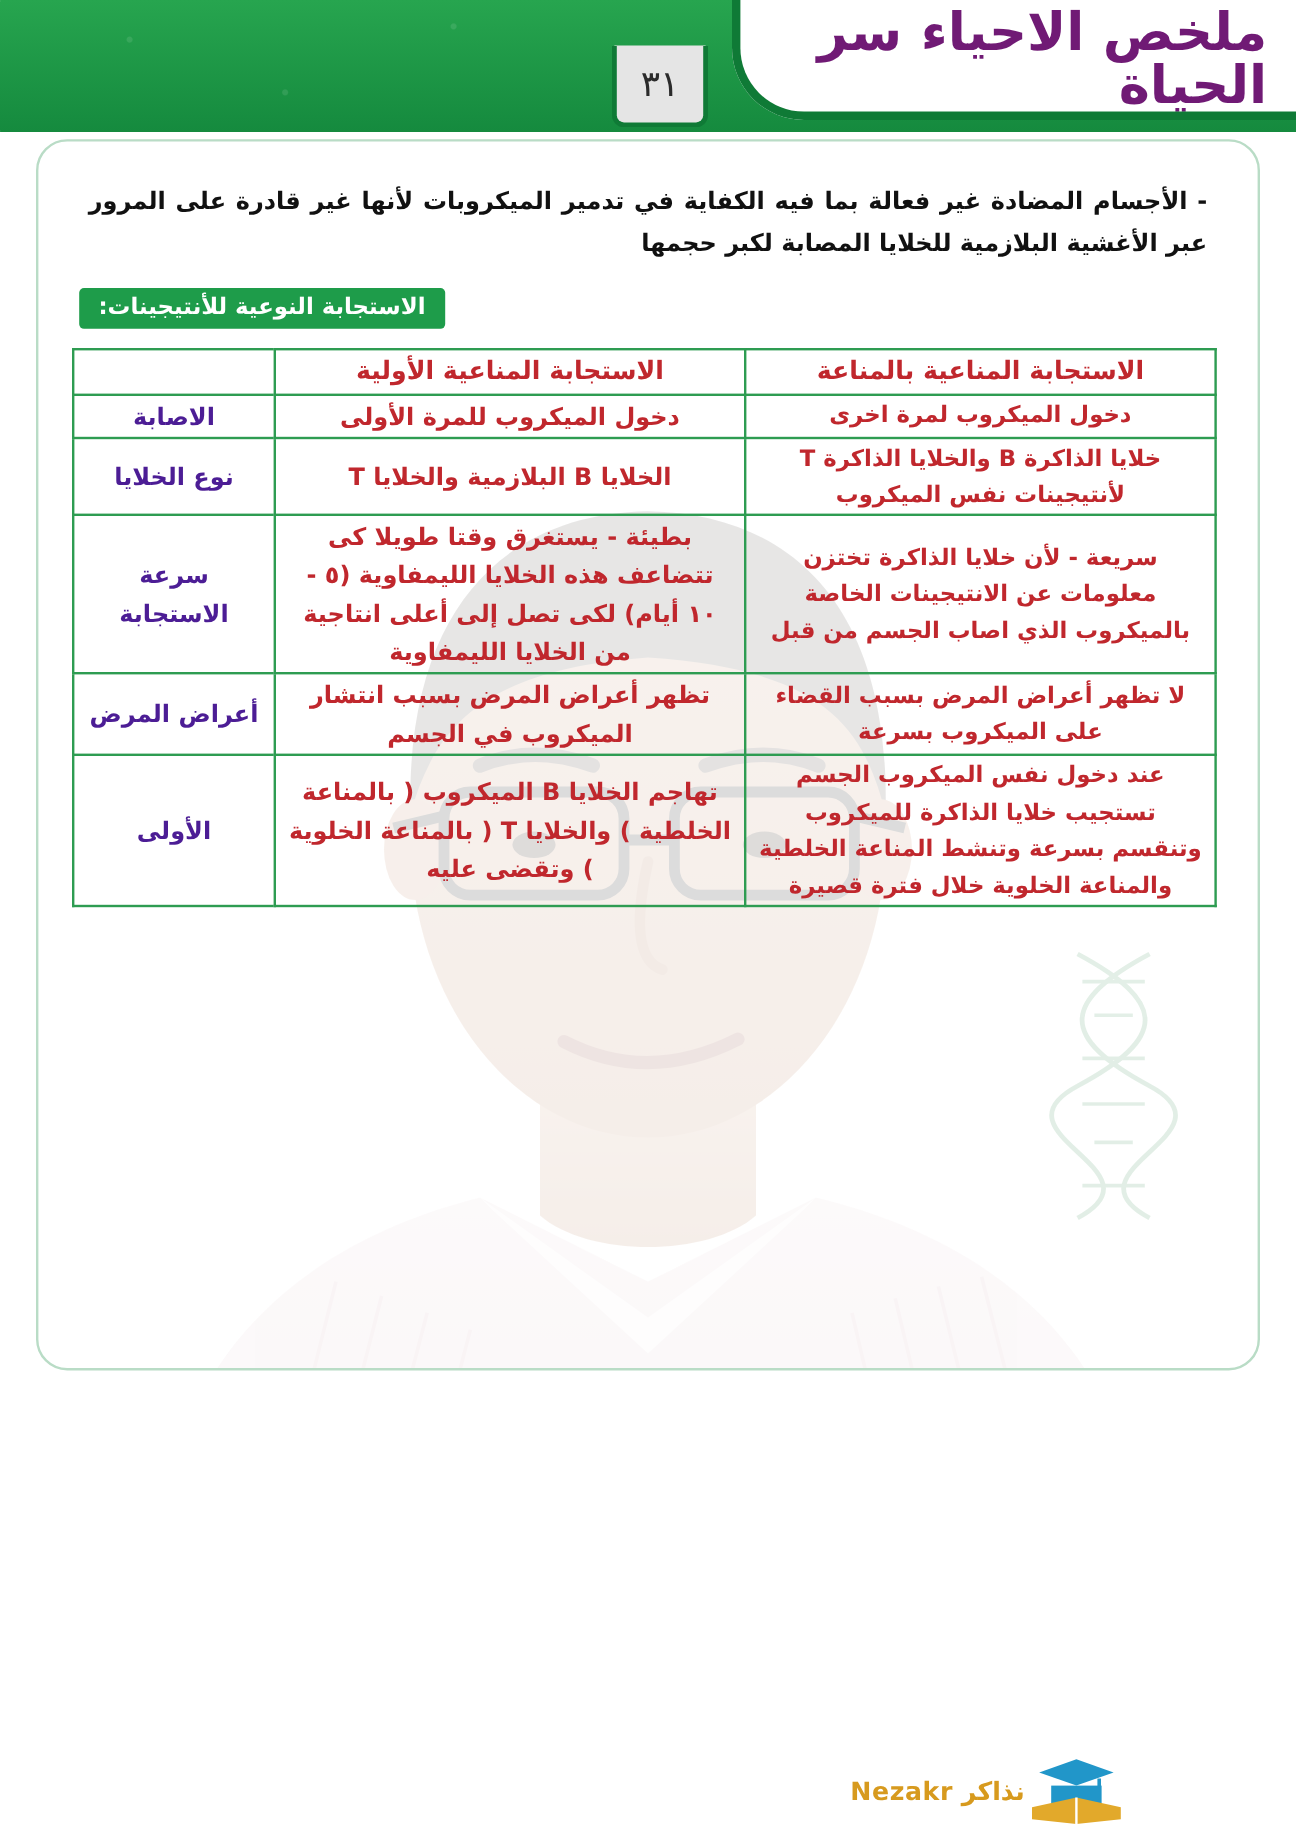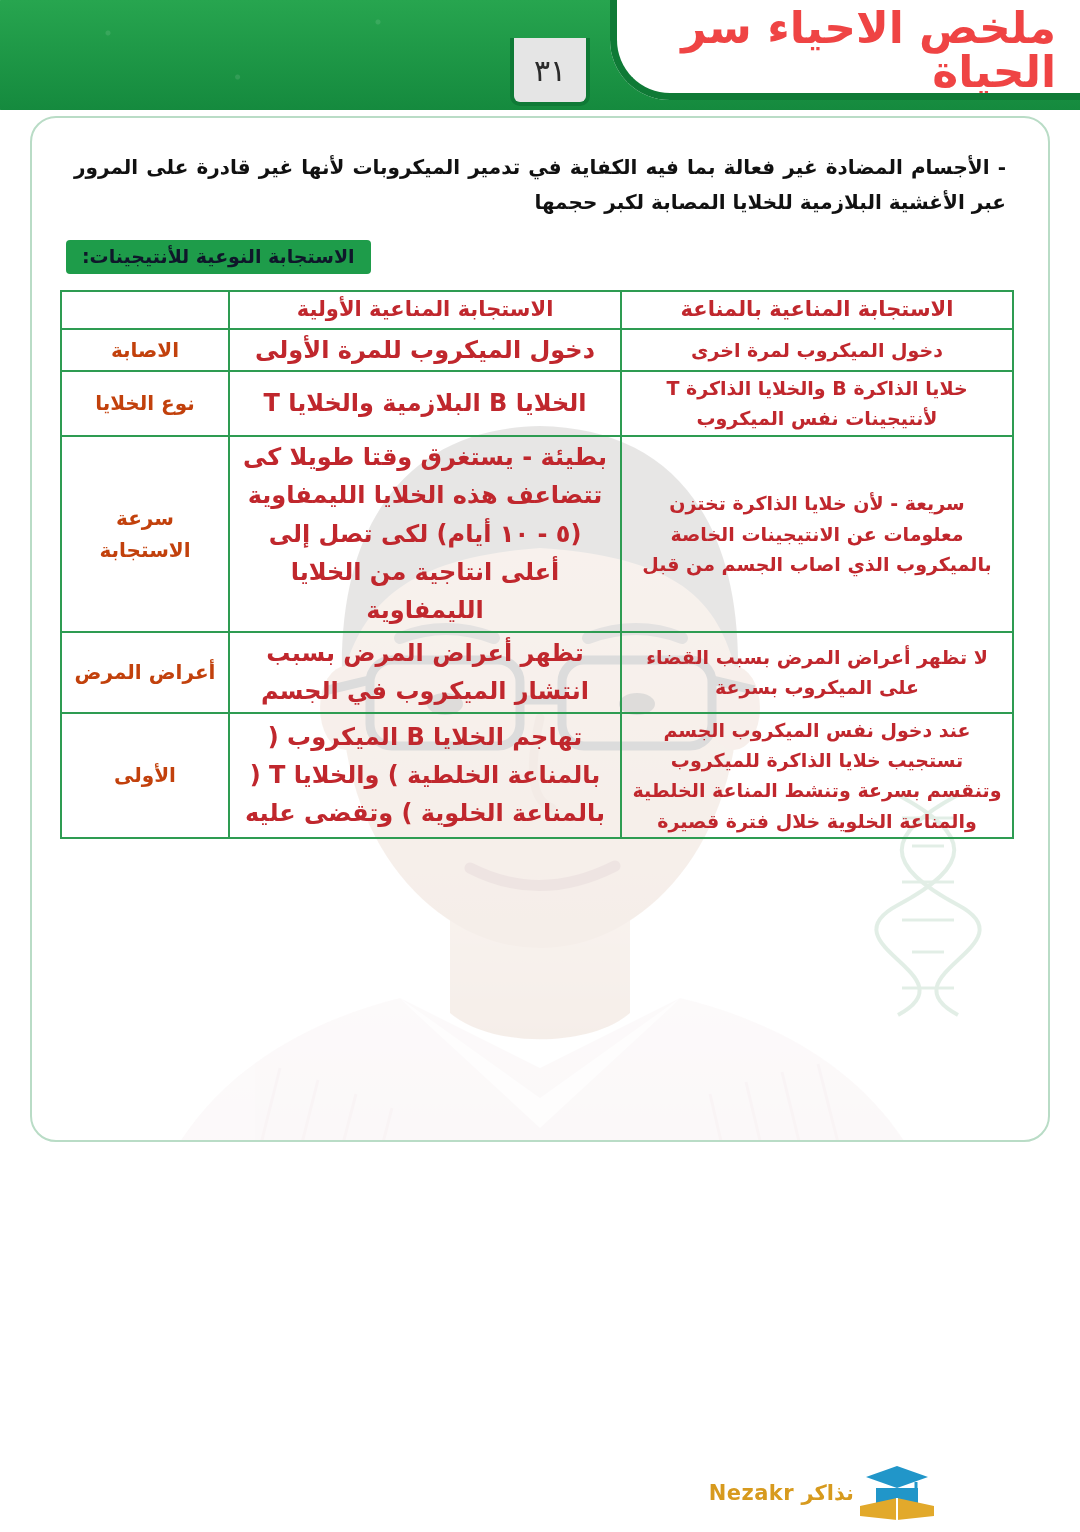--- a/index.html
+++ b/index.html
@@ -40,21 +40,21 @@
     box-sizing:border-box;
   }
   .header-title-wrap .inner{
     position:absolute;inset:0 0 0 0;
     border-bottom-left-radius:60px;
     border-left:7px solid #0f7a36;
     border-bottom:7px solid #0f7a36;
     pointer-events:none;
   }
   .header-title{
-    font-size:44px;font-weight:bold;color:#ef4444;
+    font-size:44px;font-weight:bold;color:#701a75;
     letter-spacing:0px;line-height:1;
     margin-right:10px;
     font-family:"DejaVu Sans", sans-serif;
   }
   .page-number-box{
     position:absolute;left:510px;top:38px;width:72px;height:64px;
     background:#e5e5e5;border:4px solid #0f7a36;border-top:none;
     border-bottom-left-radius:10px;border-bottom-right-radius:10px;
     display:flex;align-items:center;justify-content:center;
     font-size:30px;color:#2b2b2b;font-family:"DejaVu Sans", sans-serif;
@@ -89,21 +89,21 @@
   .bullet-para{
     font-family:"DejaVu Sans", sans-serif;
     font-size:20px;font-weight:bold;color:#111;
     line-height:1.75;text-align:justify;
     margin:14px 8px 6px 8px;
     direction:rtl;
   }
 
   .section-tag{
     display:inline-block;
-    background:#1e9c4a;color:#0f172a;
+    background:#1e9c4a;color:#ffffff;
     font-family:"DejaVu Sans", sans-serif;
     font-size:19px;font-weight:bold;
     padding:5px 16px 7px 16px;
     border-radius:4px;
     margin:14px 0 10px 0;
     direction:rtl;
   }
   .tag-row{text-align:left;}
 
   .lead-para{
@@ -130,22 +130,22 @@
     font-family:"DejaVu Sans", sans-serif;
     font-weight:bold;
     line-height:1.6;
   }
   col.c-label{width:168px;}
   col.c-primary{width:392px;}
   col.c-secondary{width:392px;}
 
   .hdr-blank{border:2px solid #2e9c52;}
   .hdr{color:#c0272d;font-size:21px;padding:12px 8px;}
-  .rowlabel{color:#c2410c;font-size:20px;}
-  .cell-primary{color:#c0272d;font-size:24px;border-radius:22px;}
+  .rowlabel{color:#4c1d95;font-size:20px;}
+  .cell-primary{color:#c0272d;font-size:20px;border-radius:22px;}
   .cell-secondary{color:#c0272d;font-size:19px;}
 
   
   .footer{
     position:absolute;left:16px;bottom:10px;width:924px;
     display:flex;flex-direction:row;align-items:center;z-index:5;
   }
   .logo-mark{width:86px;height:60px;}
   .logo-text{
     font-family:"DejaVu Sans", sans-serif;

